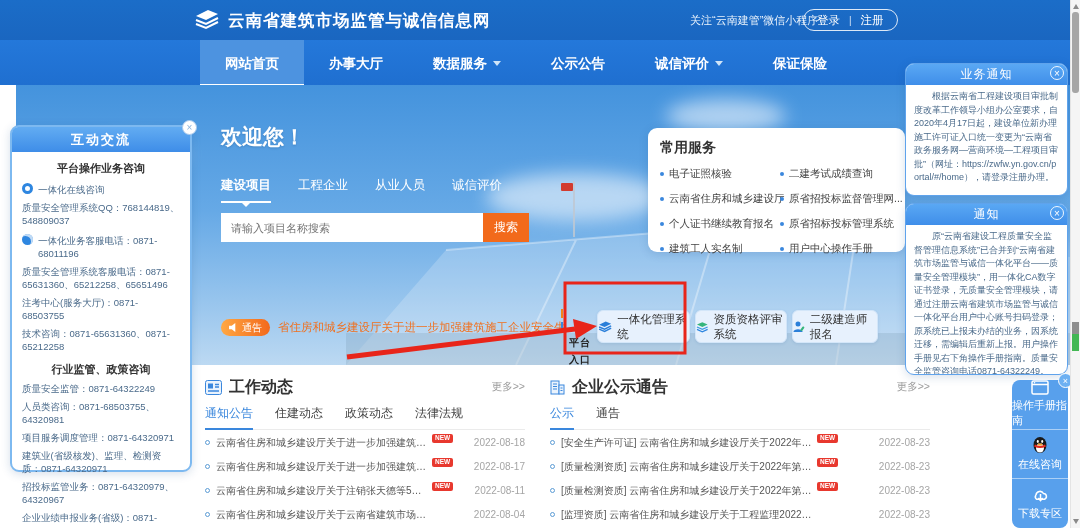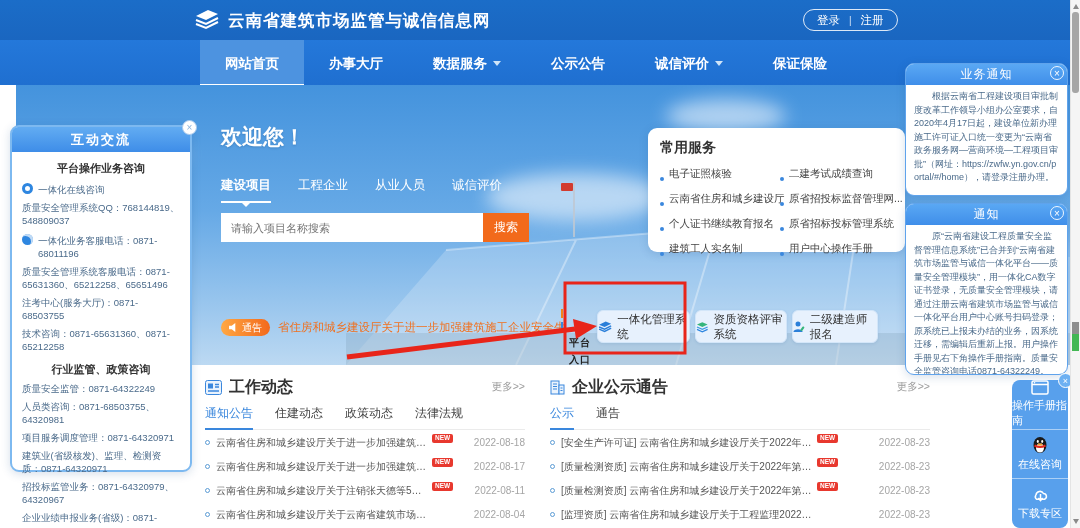--- a/index.html
+++ b/index.html
@@ -98,21 +98,21 @@
   .contact-row { display:flex; gap:5px; margin:7px 10px 0; font-size:9.5px; color:#4a6a8a; line-height:13px; }
   .ring-icon { width:11px; height:11px; border:3px solid #2e86e0; border-radius:50%; flex:none; }
   .globe-icon { width:11px; height:11px; background:#2e86e0; border-radius:50%; flex:none;
     box-shadow:inset -2px 2px 0 rgba(255,255,255,.7); }
   .contact-line { margin:5px 10px 0; font-size:9.5px; color:#4a6a8a; line-height:13px; }
 
   
   .services { left:648px; top:128px; width:257px; height:124px; padding:11px 12px; }
   .services-title { font-size:14px; font-weight:bold; color:#333; }
   .services-grid { margin-top:10px; display:grid; grid-template-columns:112px auto; row-gap:11px; column-gap:8px; }
-  .svc-link { display:flex; align-items:flex-end; gap:5px; font-size:10.5px; color:#444; white-space:nowrap; cursor:pointer; }
+  .svc-link { display:flex; align-items:center; gap:5px; font-size:10.5px; color:#444; white-space:nowrap; cursor:pointer; }
   .svc-dot { width:4px; height:4px; border-radius:50%; background:#3a87dd; flex:none; }
 
   
   .notice-card { border:1px solid #5fa3ec; overflow:hidden; }
   .biz-notice { left:905px; top:63px; width:163px; height:133px; }
   .sys-notice { left:905px; top:203px; width:163px; height:172px; }
   .notice-head { height:21px; background:linear-gradient(180deg,#5aa8f4,#3f8ee9); color:#fff; font-size:12px;
     font-weight:normal; text-align:center; line-height:21px; letter-spacing:1px; }
   .notice-body { padding:5px 8px; font-size:9px; line-height:13.5px; color:#4a6a8a; text-indent:2em;
     word-break:break-all; }
@@ -148,20 +148,21 @@
 
   <div class="top-header">
     <span class="logo">
       <svg width="26" height="22" viewBox="0 0 26 22">
         <path d="M2 7 L14 1 L24 5 L12 11 Z" fill="#fff"></path>
         <path d="M2 11 L12 15 L24 9" stroke="#fff" fill="none" stroke-width="2"></path>
         <path d="M2 15 L12 19 L24 13" stroke="#fff" fill="none" stroke-width="2"></path>
       </svg>
     </span>
     <span class="site-title">云南省建筑市场监管与诚信信息网</span>
+    <span class="follow-text">关注“云南建管”微信小程序</span>
     <span class="auth-pill">
       <span>登录</span>
       <span class="auth-sep">|</span>
       <span>注册</span>
     </span>
   </div>
 
   <div class="nav-bar">
     <div class="nav-item active">
       <span>网站首页</span>

